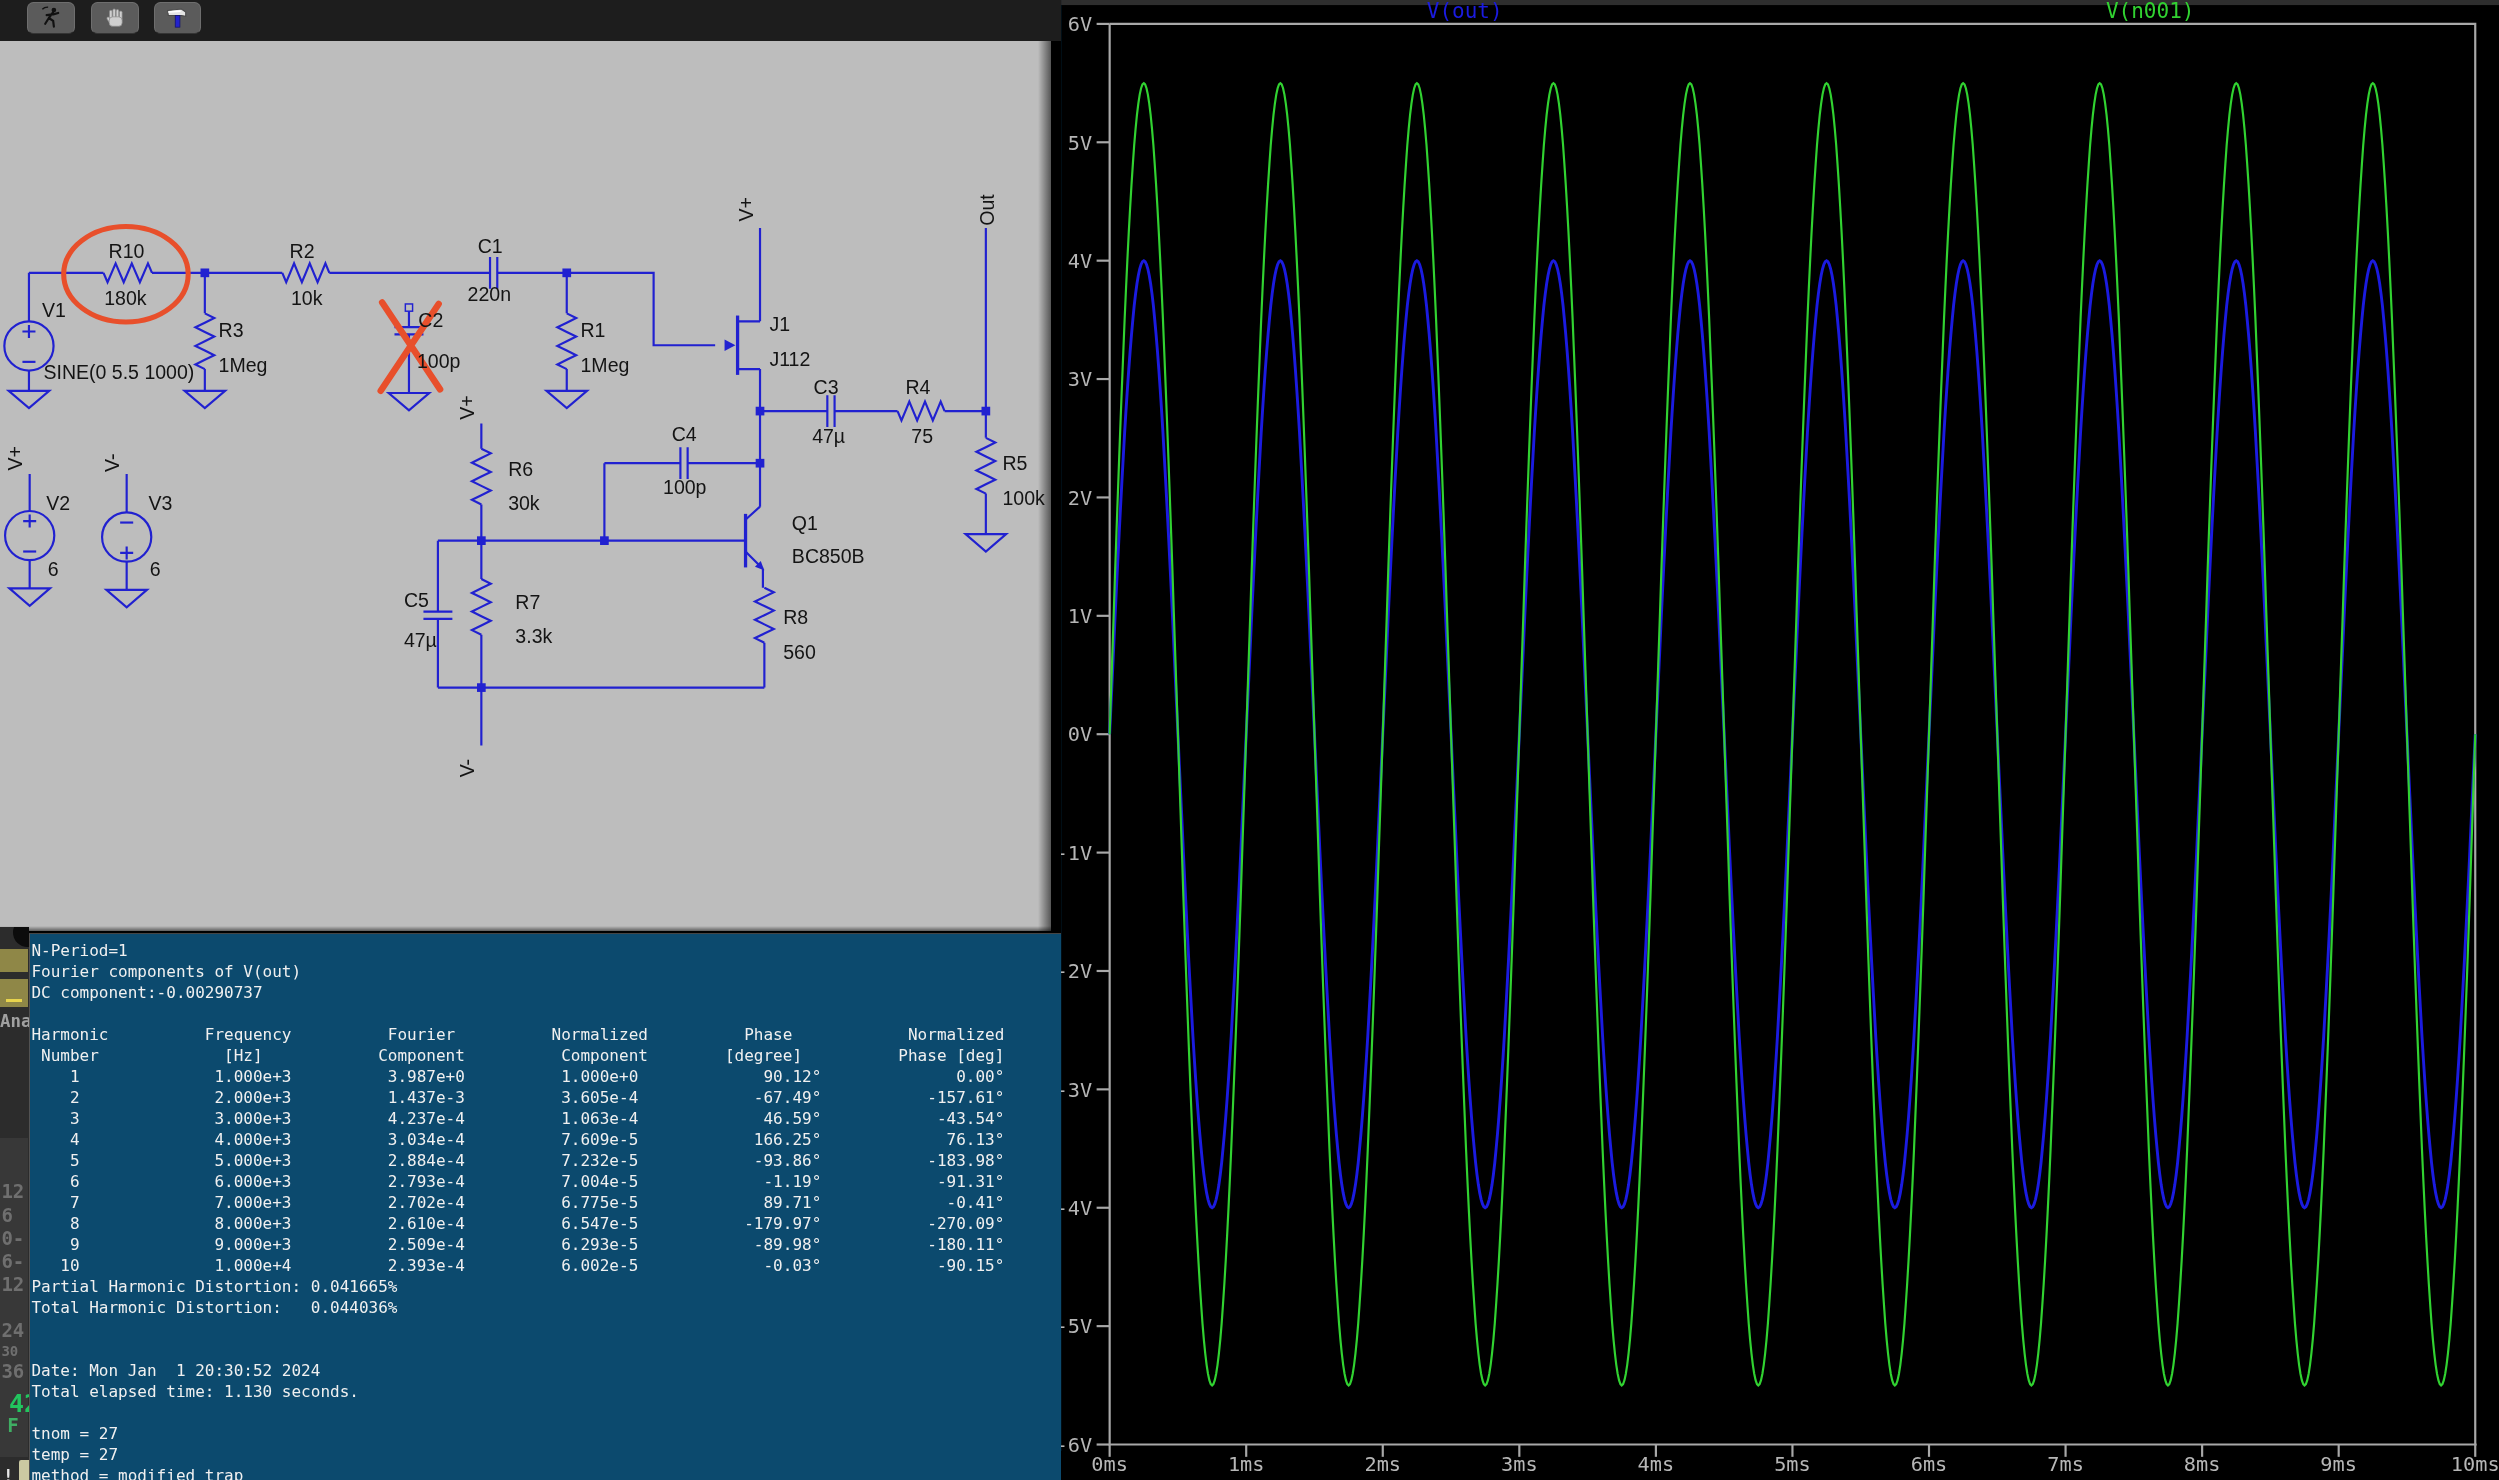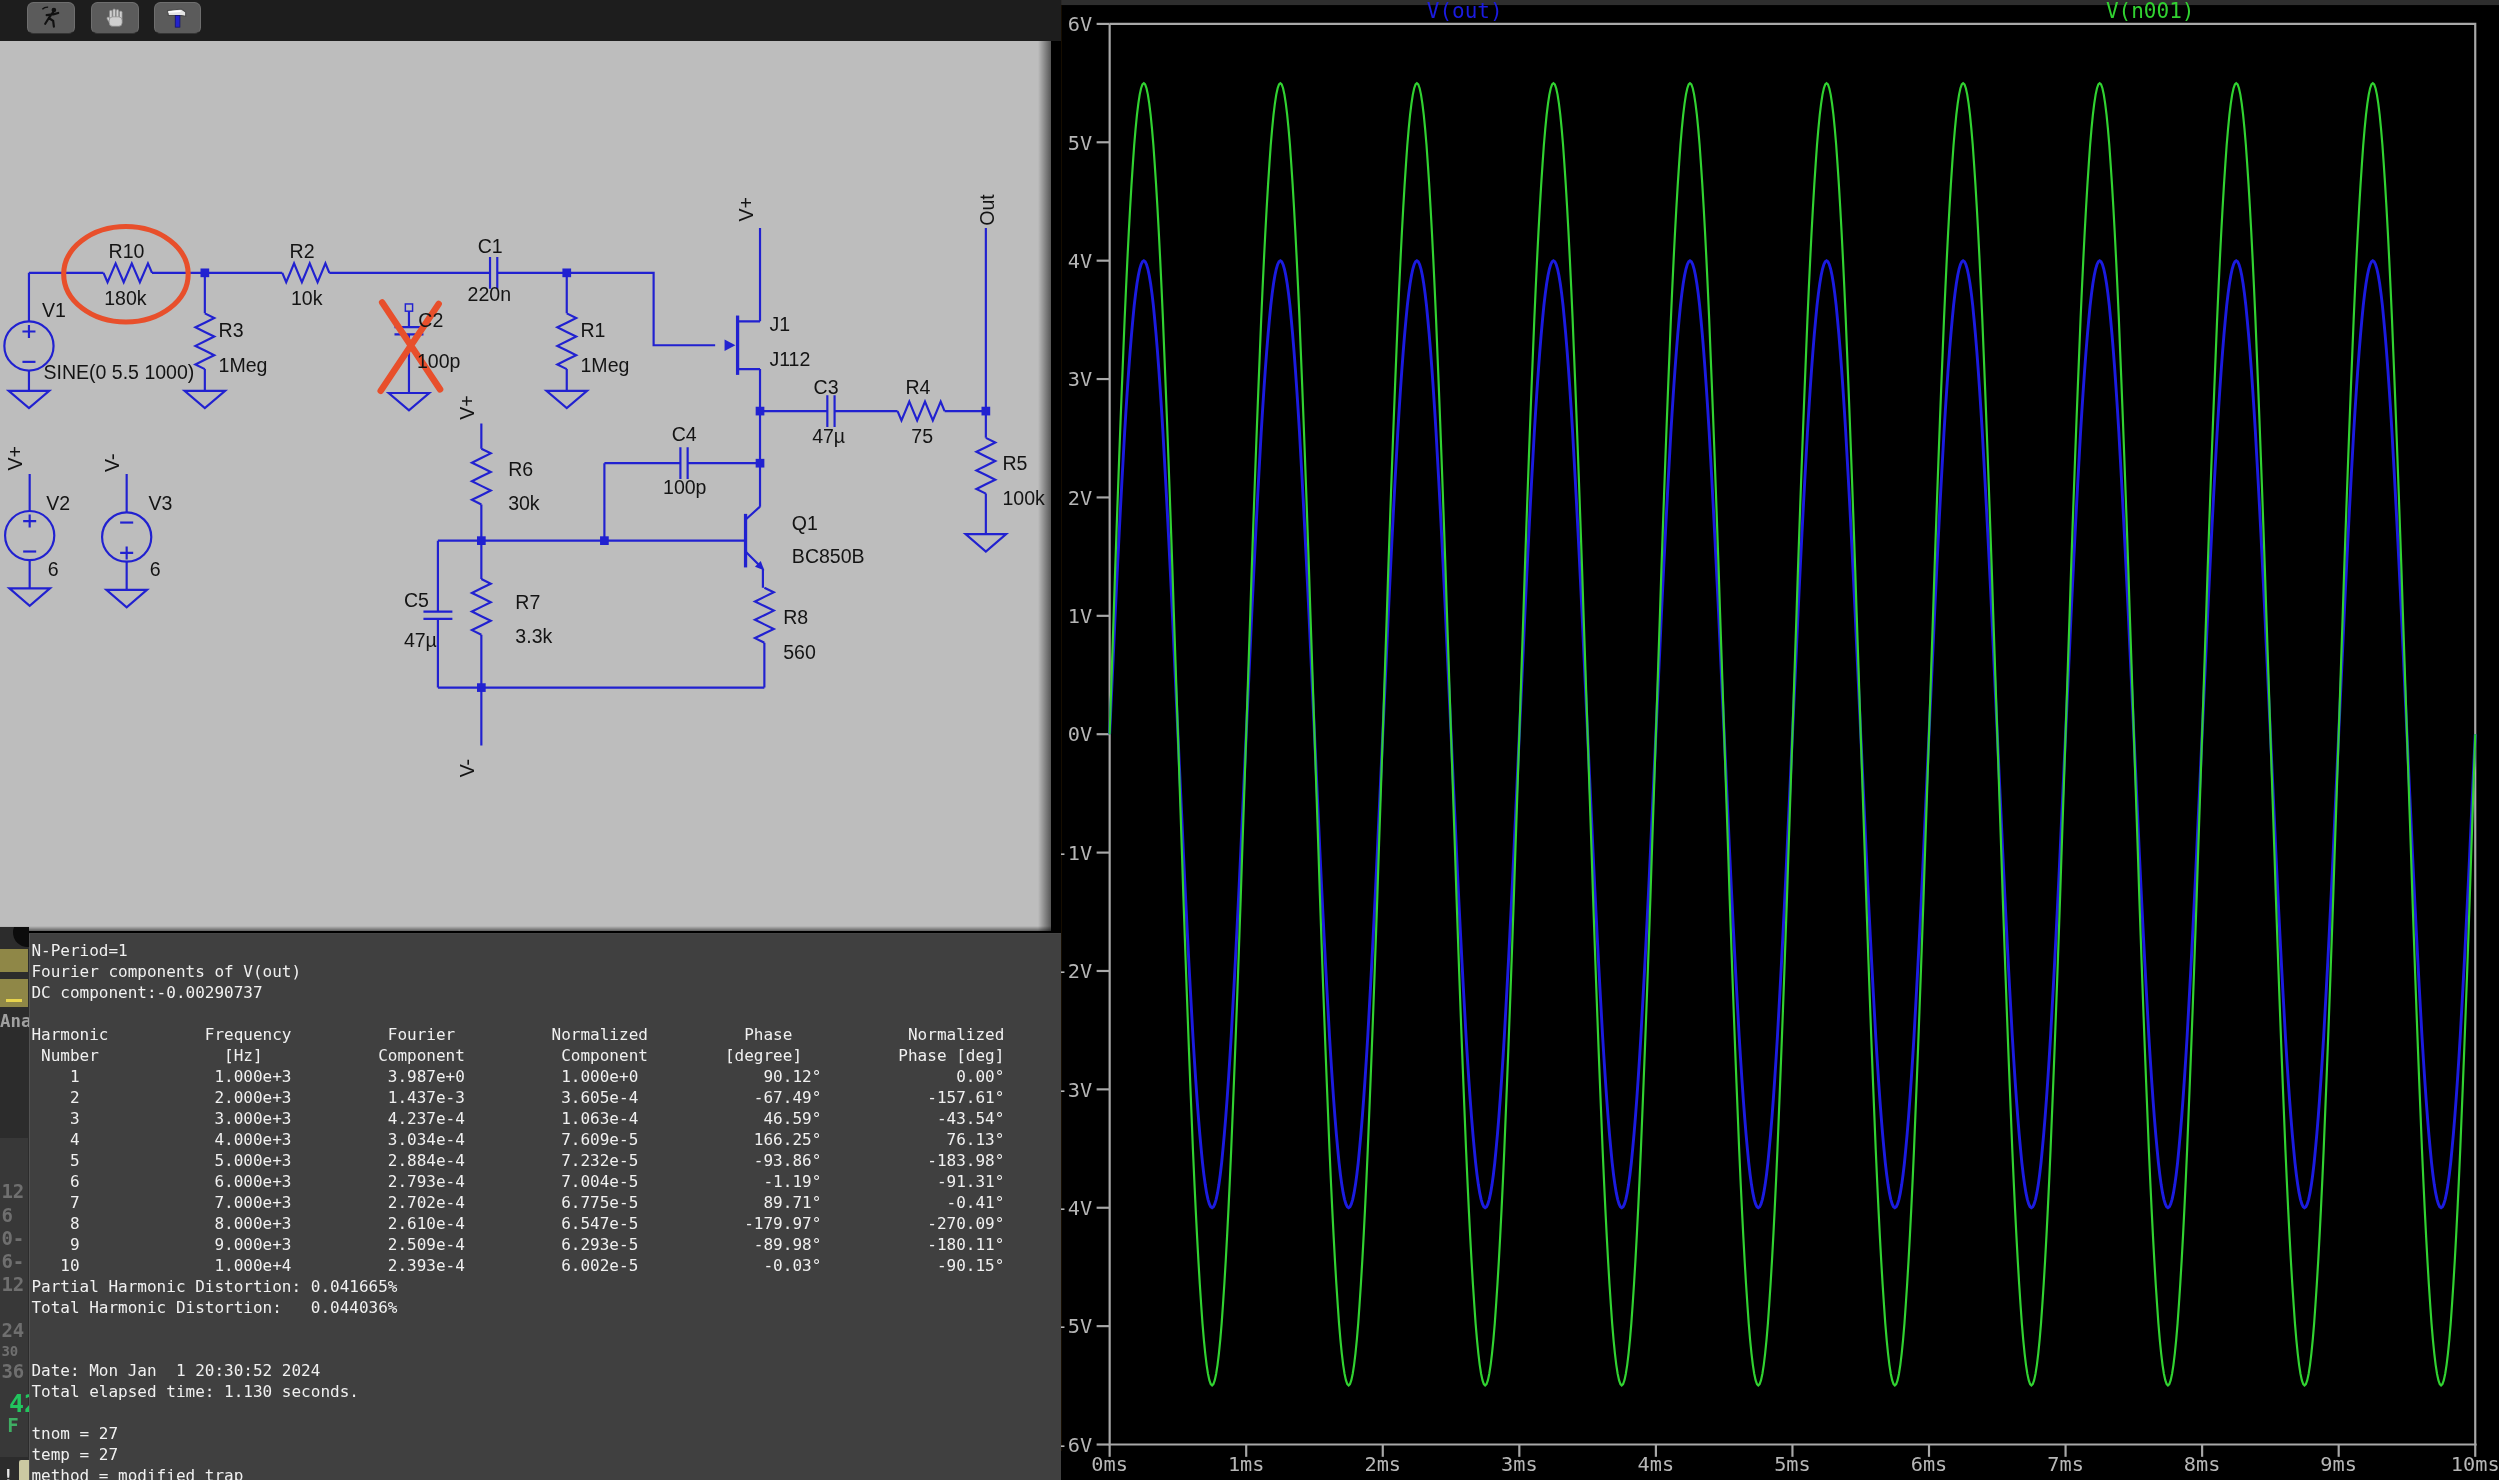--- a/index.html
+++ b/index.html
@@ -18,26 +18,26 @@
         background:linear-gradient(to bottom,rgba(0,0,0,0),rgba(0,0,0,.5));}
   .wire{stroke:#2121d0;stroke-width:3;fill:none;}
   .wire4{stroke:#2121d0;stroke-width:4.5;fill:none;}
   .bluefill{fill:#2121d0;stroke:none;}
   .schemtext{fill:#141414;font-family:"Liberation Sans",sans-serif;font-size:27px;}
   .redmark{stroke:#e84f2b;fill:none;stroke-linecap:round;}
   
   #fragstrip{position:absolute;left:0;top:927px;width:29px;height:715px;background:#2c2c2c;overflow:hidden;}
   .frag{position:absolute;font-family:"DejaVu Sans Mono",monospace;font-weight:bold;}
   
-  #logwin{position:absolute;left:29px;top:933px;width:1032px;height:547px;background:#404040;
+  #logwin{position:absolute;left:29px;top:933px;width:1032px;height:547px;background:#0c4a6e;
           border-left:1.4px solid #525252;border-top:1.4px solid #454545;box-sizing:border-box;}
   #logpre{margin:0;padding:5.8px 0 0 1.4px;font-family:"DejaVu Sans Mono",monospace;
           font-size:16px;line-height:21px;color:#f0f0f0;white-space:pre;}
   
-  #wavewin{position:absolute;left:1061px;top:0;width:1439px;height:1451px;background:#a16207;}
+  #wavewin{position:absolute;left:1061px;top:0;width:1439px;height:1451px;background:#0369a1;}
   .axislabel{fill:#b6b6b6;font-family:"DejaVu Sans Mono",monospace;font-size:28px;}
   .legendtext{font-family:"DejaVu Sans Mono",monospace;font-size:29px;}
 </style>
 </head>
 <body>
 
 <div id="stage">
 
   <div id="toolbar">
     <div class="tbtn" style="left:27px">

